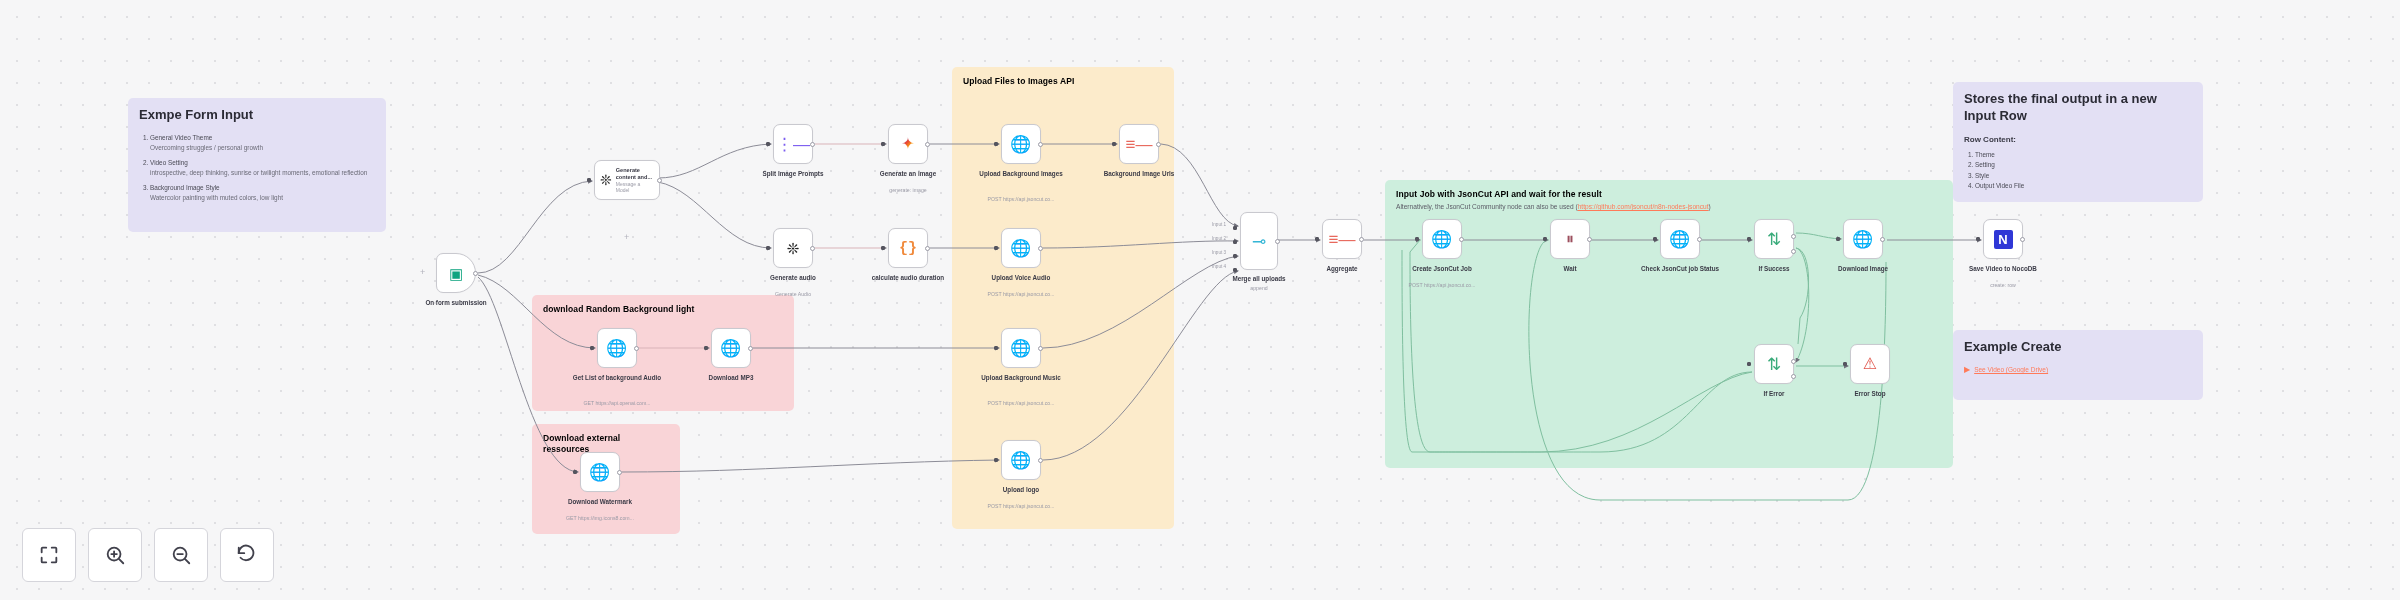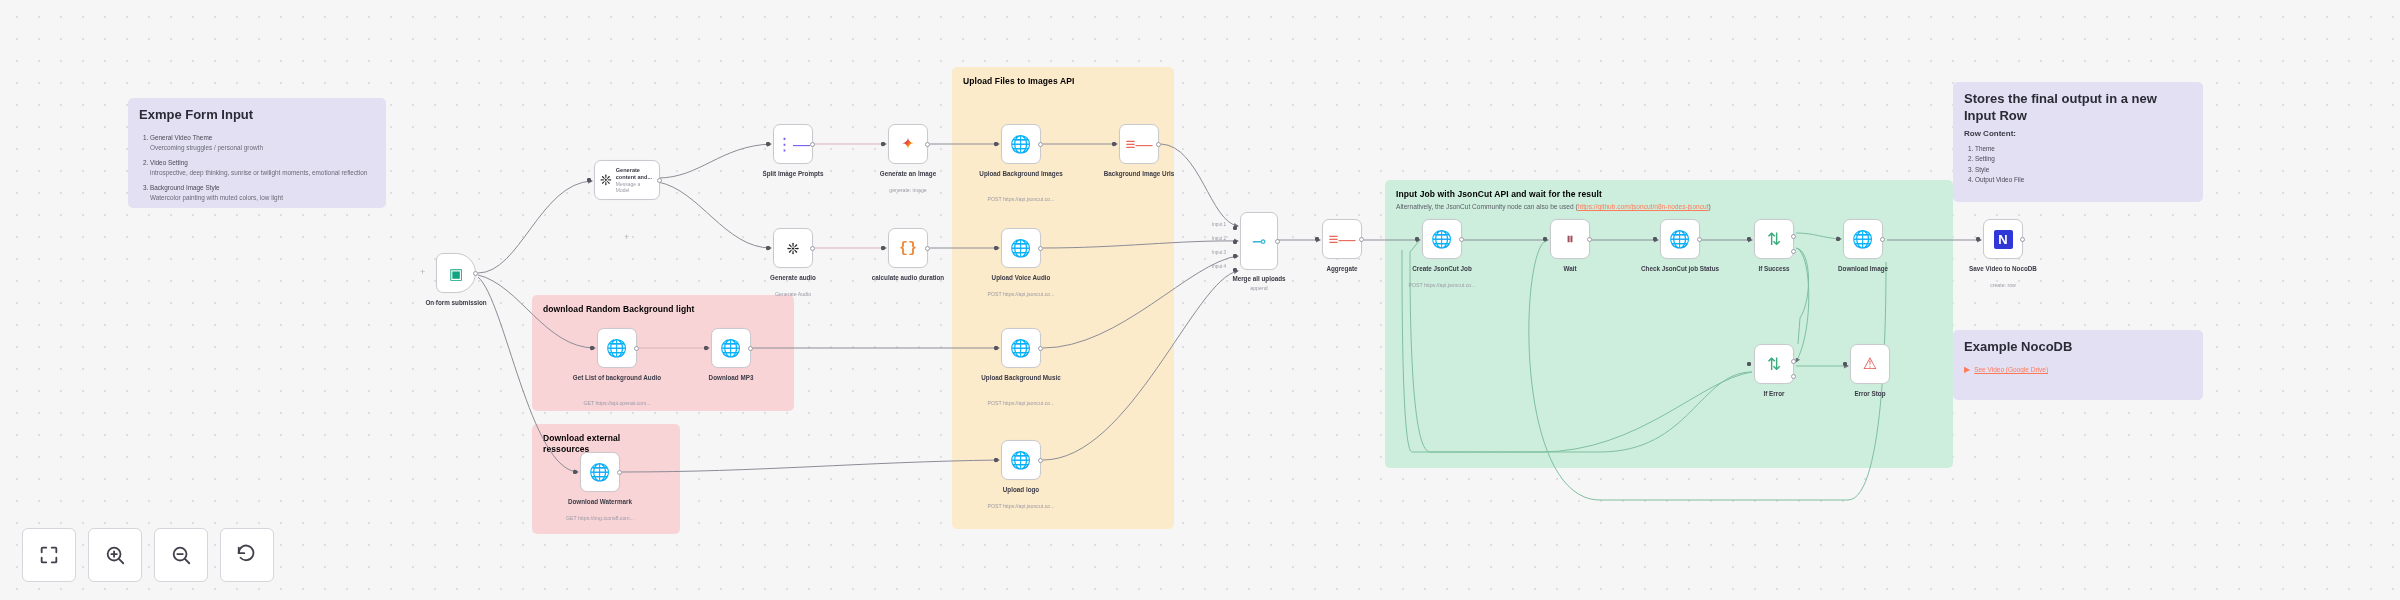--- a/index.html
+++ b/index.html
@@ -45,21 +45,21 @@
   }
   .sticky ol { margin: 9px 0 0 11px; }
   .sticky ol li {
     font-size: 6.4px;
     color: #4a4a55;
     margin-bottom: 6px;
     line-height: 1.5;
   }
   .sticky ol li .sub { display: block; color: #6a6a76; }
   .sticky .s-h3 {
-    font-size: 8px; font-weight: bold; color: #3a3a46; margin-top: 4px;
+    font-size: 8px; font-weight: bold; color: #3a3a46; margin-top: 10px;
   }
   .link { color: #ff7a59; text-decoration: underline; word-break: break-all; }
 
   .note-purple { background: #e3e0f4; }
   .note-pink   { background: #f9d4d7; }
   .note-yellow { background: #fcebcb; }
   .note-green  { background: #cdeedd; }
 
   
   .node {
@@ -162,21 +162,21 @@
     position: absolute;
     font-size: 9px; color: #b3b3bd;
   }
   svg.wires { position: absolute; inset: 0; width: 2400px; height: 600px; pointer-events: none; }
 </style>
 </head>
 <body>
 
 <div id="canvas">
 
-  <div class="sticky note-purple" style="left:128px; top:98px; width:258px; height:110px;">
+  <div class="sticky note-purple" style="left:128px; top:98px; width:258px; height:134px;">
     <div class="s-big">Exmpe Form Input</div>
     <ol>
       <li>
         <span>General Video Theme</span>
         <span class="sub">Overcoming struggles / personal growth</span>
       </li>
       <li>
         <span>Video Setting</span>
         <span class="sub">introspective, deep thinking, sunrise or twilight moments, emotional reflection</span>
       </li>
@@ -212,21 +212,21 @@
     <div class="s-h3">Row Content:</div>
     <ol style="margin-top:4px;">
       <li style="margin-bottom:1px;"><span>Theme</span></li>
       <li style="margin-bottom:1px;"><span>Setting</span></li>
       <li style="margin-bottom:1px;"><span>Style</span></li>
       <li style="margin-bottom:1px;"><span>Output Video File</span></li>
     </ol>
   </div>
 
   <div class="sticky note-purple" style="left:1953px; top:330px; width:250px; height:70px;">
-    <div class="s-big">Example NocoDB</div>
+    <div class="s-big">Example Create</div>
     <div style="margin-top:9px; display:flex; align-items:center; gap:4px;">
       <span style="font-size:8px; color:#ff7a59;">▶</span>
       <a class="link" href="#" style="font-size:6.5px;">See Video (Google Drive)</a>
     </div>
   </div>
 
   <svg class="wires">
     <defs>
       <marker id="ar" markerWidth="5" markerHeight="5" refX="4" refY="2.5" orient="auto">
         <path d="M0,0 L5,2.5 L0,5 z" fill="#6f6f7a"></path>

